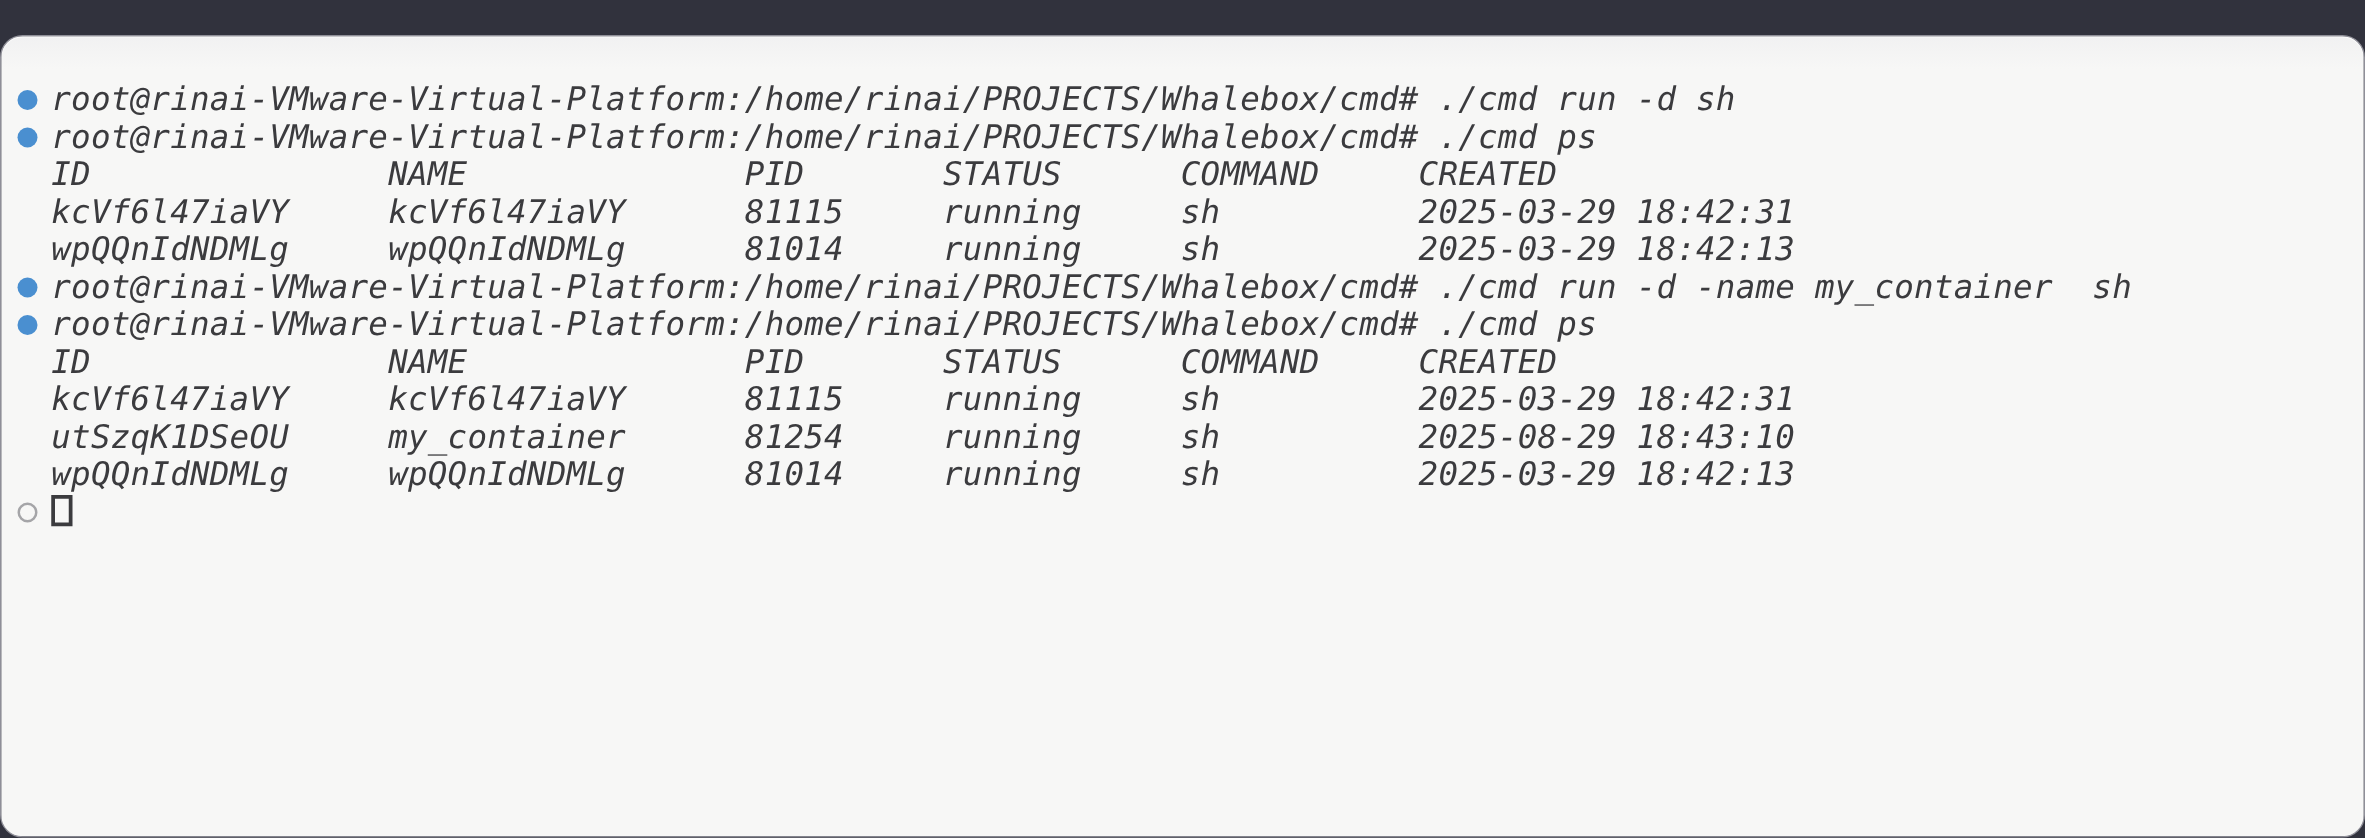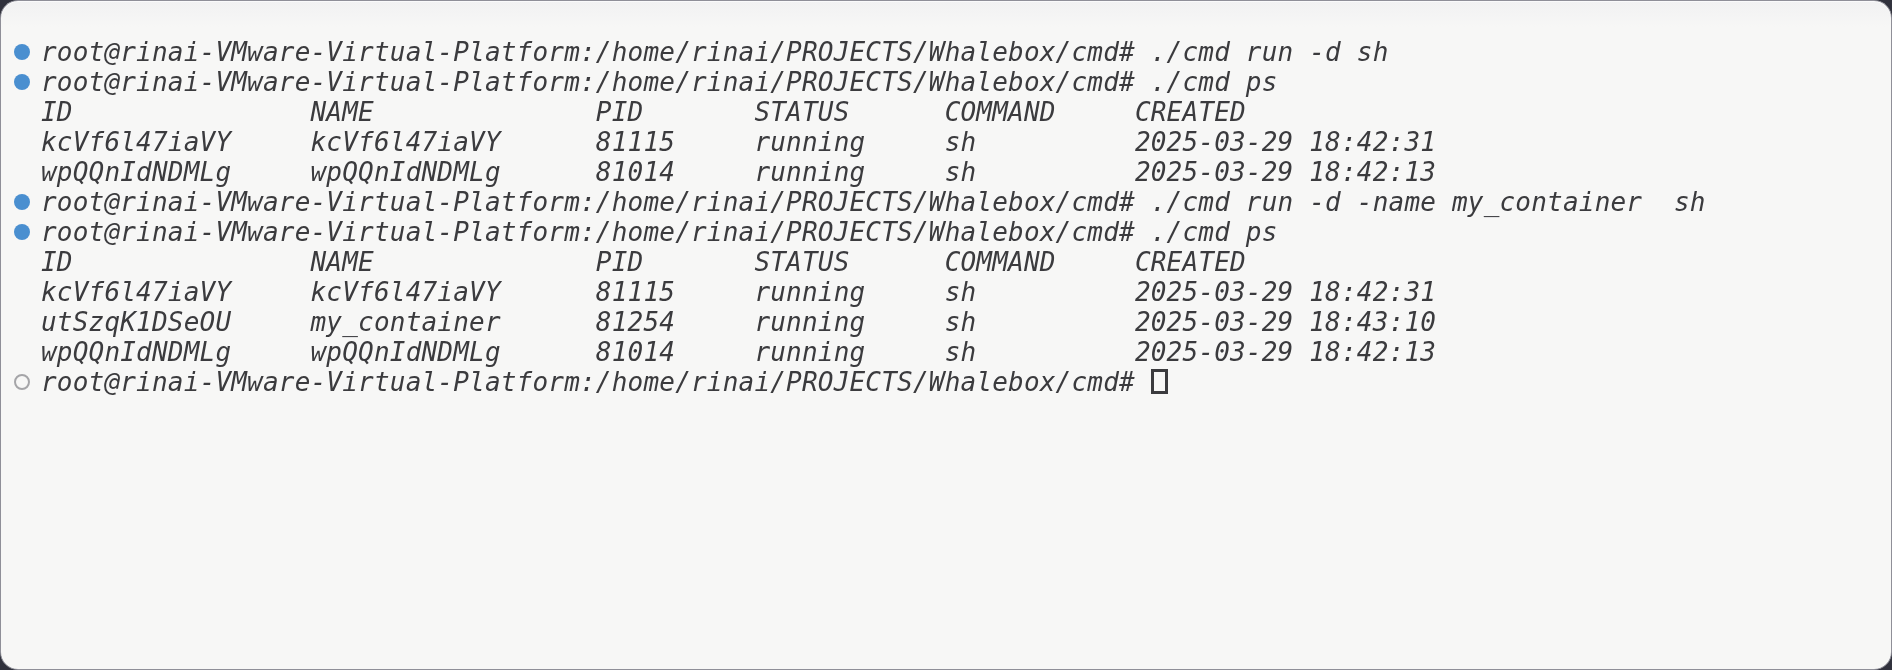--- a/index.html
+++ b/index.html
@@ -11,20 +11,21 @@
     overflow: hidden;
   }
   .terminal-window {
     position: absolute;
     inset: 0;
     background: linear-gradient(#f1f1f2 0px, #f7f7f6 26px, #f7f7f6 100%);
     border: 1px solid #8f8f98;
     border-radius: 18px;
     box-sizing: border-box;
     box-shadow: inset 0 1px 0 rgba(255,255,255,0.65);
+    margin-top: 28px;
   }
   .terminal-body {
     position: absolute;
     top: 36px;
     left: 0;
     right: 0;
     bottom: 10px;
     font: italic 26px/30px "DejaVu Sans Mono", monospace;
     letter-spacing: 0.2px;
     color: #3b3b3e;
@@ -70,17 +71,17 @@
   <div class="terminal-body">
       <div class="line"><span class="marker filled"></span><span class="txt">root@rinai-VMware-Virtual-Platform:/home/rinai/PROJECTS/Whalebox/cmd# ./cmd run -d sh</span></div>
       <div class="line"><span class="marker filled"></span><span class="txt">root@rinai-VMware-Virtual-Platform:/home/rinai/PROJECTS/Whalebox/cmd# ./cmd ps</span></div>
       <div class="line"><span class="txt">ID               NAME              PID       STATUS      COMMAND     CREATED</span></div>
       <div class="line"><span class="txt">kcVf6l47iaVY     kcVf6l47iaVY      81115     running     sh          2025-03-29 18:42:31</span></div>
       <div class="line"><span class="txt">wpQQnIdNDMLg     wpQQnIdNDMLg      81014     running     sh          2025-03-29 18:42:13</span></div>
       <div class="line"><span class="marker filled"></span><span class="txt">root@rinai-VMware-Virtual-Platform:/home/rinai/PROJECTS/Whalebox/cmd# ./cmd run -d -name my_container  sh</span></div>
       <div class="line"><span class="marker filled"></span><span class="txt">root@rinai-VMware-Virtual-Platform:/home/rinai/PROJECTS/Whalebox/cmd# ./cmd ps</span></div>
       <div class="line"><span class="txt">ID               NAME              PID       STATUS      COMMAND     CREATED</span></div>
       <div class="line"><span class="txt">kcVf6l47iaVY     kcVf6l47iaVY      81115     running     sh          2025-03-29 18:42:31</span></div>
-      <div class="line"><span class="txt">utSzqK1DSeOU     my_container      81254     running     sh          2025-03-29 18:43:10</span></div>
+      <div class="line"><span class="txt">utSzqK1DSeOU     my_container      81254     running     sh          2025-08-29 18:43:10</span></div>
       <div class="line"><span class="txt">wpQQnIdNDMLg     wpQQnIdNDMLg      81014     running     sh          2025-03-29 18:42:13</span></div>
-      <div class="line"><span class="marker hollow"></span><span class="txt">root@rinai-VMware-Virtual-Platform:/home/rinai/PROJECTS/Whalebox/cmd# </span><span class="cursor"></span></div>
+      <div class="line"><span class="marker hollow"></span><span class="cursor"></span></div>
     </div>
 </div>
 
 </body></html>

